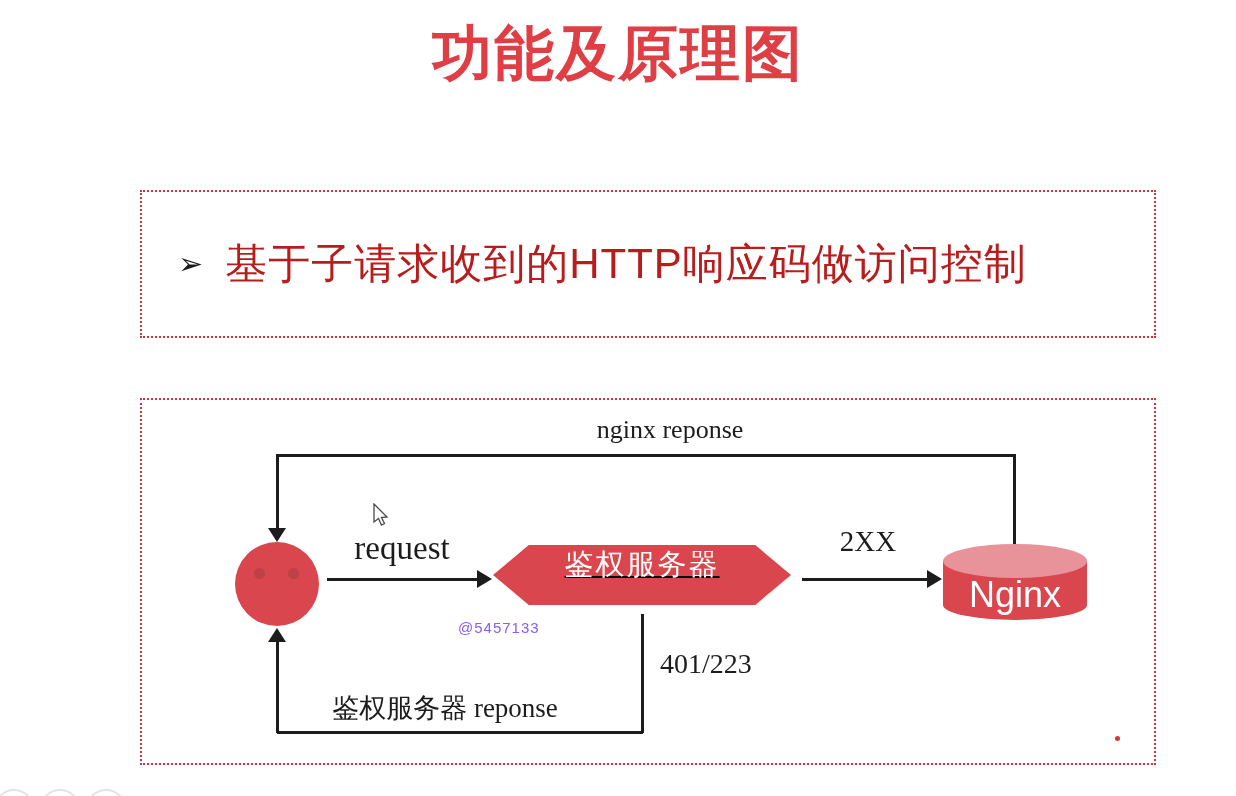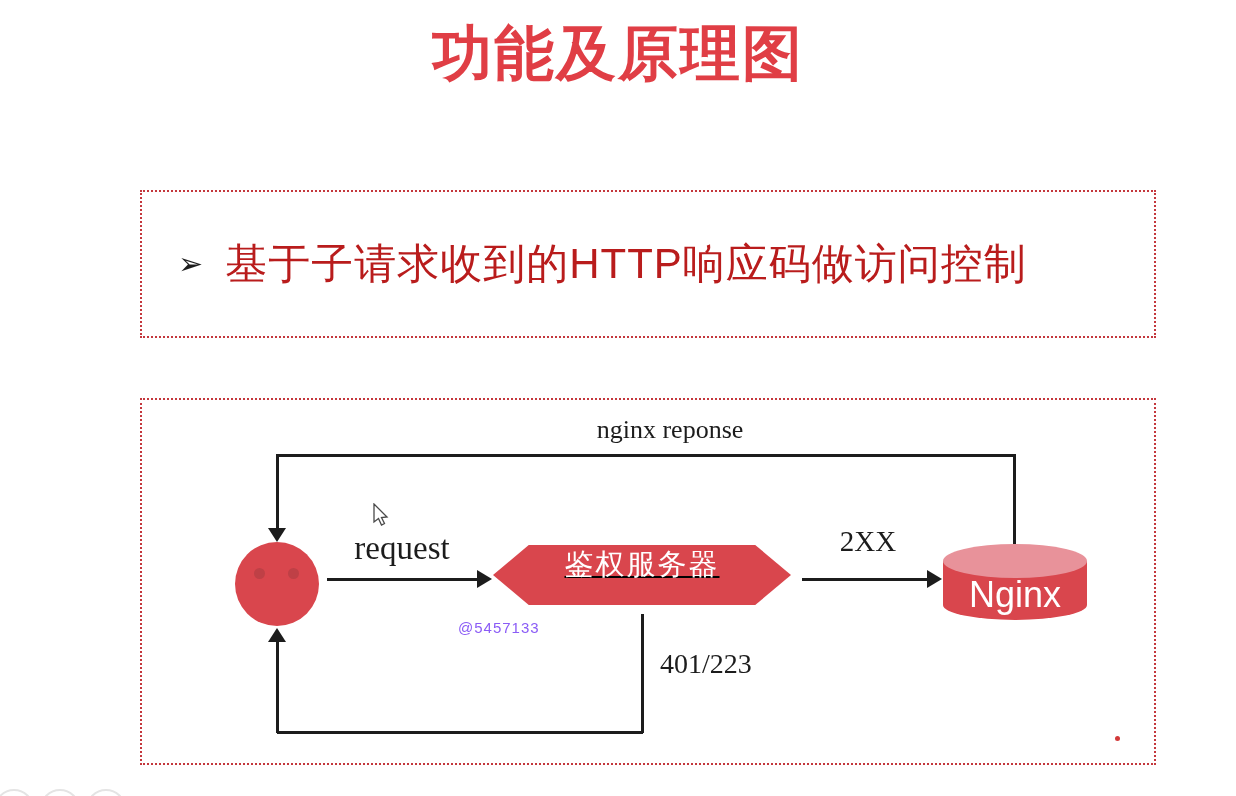--- a/index.html
+++ b/index.html
@@ -147,20 +147,21 @@
     <div class="cyl-body"></div>
     <div class="cyl-top"></div>
     <div class="cyl-label">Nginx</div>
   </div>
 
   <div class="vline" style="left:641px;top:614px;height:119px;"></div>
   <div class="hline" style="left:277px;top:731px;width:366px;"></div>
   <div class="vline" style="left:276px;top:641px;height:92px;"></div>
   <div class="arrowhead arrow-up" style="left:268px;top:628px;"></div>
   <div class="edge-label" style="left:660px;top:648px;font-size:28px;">401/223</div>
+  <div class="edge-label" style="left:330px;top:690px;width:230px;font-size:27px;">鉴权服务器 reponse</div>
 
   <div class="wm-user">@5457133</div>
 
   <div class="mouse-cursor">
     <svg width="22" height="26" viewBox="0 0 22 26">
       <path d="M4 1 L4 19 L8.5 15.5 L11.5 22 L14.5 20.5 L11.5 14.5 L17 14 Z" fill="#ffffff" stroke="#4a4a4a" stroke-width="1.3"></path>
     </svg>
   </div>
 
   <div class="laser-dot"></div>

